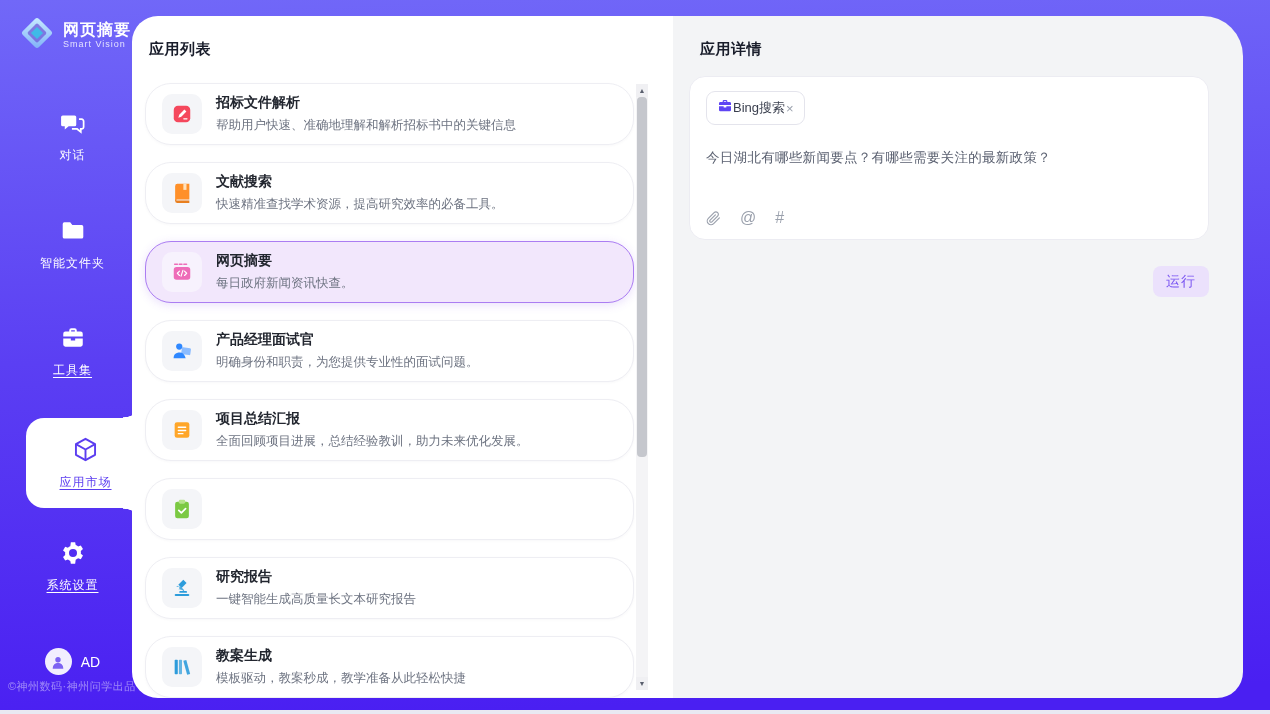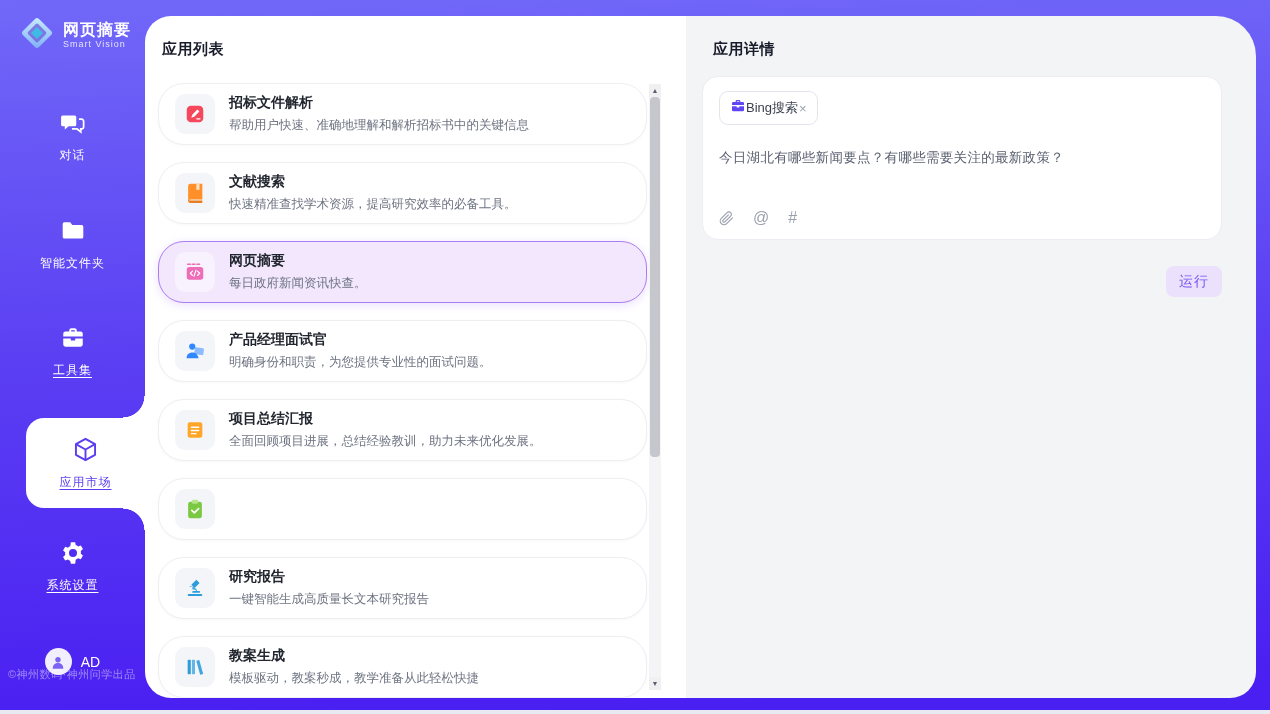--- a/index.html
+++ b/index.html
@@ -40,25 +40,25 @@
   #nav-market::after {
     content:""; position:absolute; bottom:-22px; right:0; width:22px; height:22px;
     background:radial-gradient(circle 22px at 0 100%, rgba(0,0,0,0) 21px, #fff 21.6px);
   }
   #nav-market .nav-label { color:#5b3df0; }
   #nav-settings { margin-top:32px; }
 
   .user-row { margin-top:54px; display:flex; align-items:center; gap:9px; cursor:pointer; }
   .avatar { width:27px; height:27px; border-radius:50%; background:#f1eefe; display:flex; align-items:center; justify-content:center; overflow:hidden; }
   .user-name { color:#fff; font-size:14px; }
-  .sidebar-footer { position:absolute; left:8px; bottom:28px; font-size:11px; color:rgba(255,255,255,0.45); letter-spacing:0.5px; }
+  .sidebar-footer { position:absolute; left:8px; bottom:16px; font-size:11px; color:rgba(255,255,255,0.45); letter-spacing:0.5px; }
 
   
   .content {
-    position:absolute; left:145px; top:16px; width:1111px; height:682px;
+    position:absolute; left:132px; top:16px; width:1111px; height:682px;
     border-radius:26px 40px 26px 26px; overflow:hidden; display:flex;
   }
   .panel-list { width:541px; background:#fff; position:relative; padding:24px 0 0 13px; }
   .panel-detail { flex:1; background:#f3f4f6; padding:24px 34px 0 16px; display:flex; flex-direction:column; }
 
   .panel-title { font-size:15px; font-weight:bold; color:#191d2b; letter-spacing:0.5px; }
   .panel-list .panel-title { margin-left:4px; }
   .panel-detail .panel-title { margin-left:11px; }
 
   

